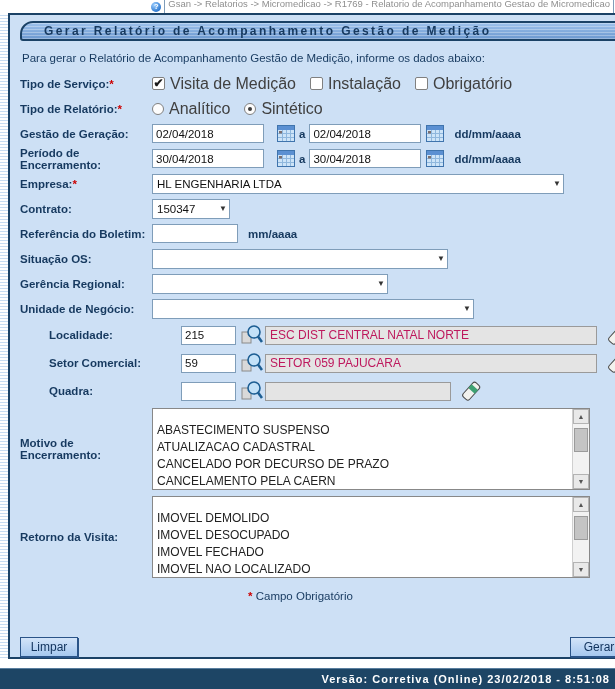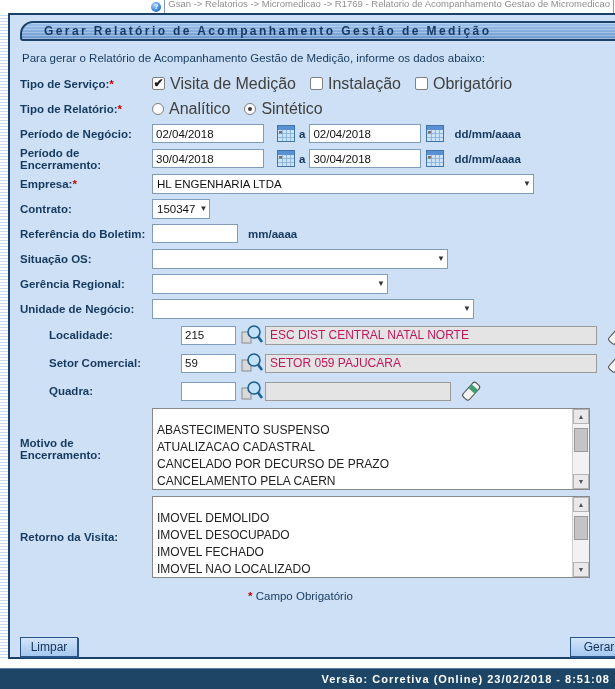--- a/index.html
+++ b/index.html
@@ -112,21 +112,21 @@
         <div class="lbl"><span>Tipo de Relatório:</span><span class="req">*</span></div>
         <div class="ctrl">
           <span class="radio"></span>
           <span class="optlbl">Analítico</span>
           <span class="radio selected"></span>
           <span class="optlbl">Sintético</span>
         </div>
       </div>
 
       <div class="row">
-        <div class="lbl">Período de Negócio:</div>
+        <div class="lbl">Gestão de Geração:</div>
         <div class="ctrl">
           <input class="txt dt" value="02/04/2018" style="">
           <button class="calbtn">
             <svg width="18" height="17" viewBox="0 0 18 17">
                 <rect x="0.5" y="0.5" width="17" height="16" fill="#cde4f8" stroke="#3f74ad"></rect>
                 <rect x="1" y="1" width="16" height="4" fill="#5b90d2"></rect>
                 <path d="M1 8.5h16M1 12.5h16M5.5 5v11M9.5 5v11M13.5 5v11" stroke="#8fb7dd" stroke-width="1" fill="none"></path>
                 <rect x="2" y="6" width="3" height="2.5" fill="#7c6f6f"></rect>
               </svg>
           </button>
@@ -166,31 +166,31 @@
                 <rect x="2" y="6" width="3" height="2.5" fill="#7c6f6f"></rect>
               </svg>
           </button>
           <span class="hint">dd/mm/aaaa</span>
         </div>
       </div>
 
       <div class="row">
         <div class="lbl"><span>Empresa:</span><span class="req">*</span></div>
         <div class="ctrl">
-          <div class="sel" style="width:382px">
+          <div class="sel" style="width:412px">
             <span>HL ENGENHARIA LTDA</span>
             <span class="arr">▼</span>
           </div>
         </div>
       </div>
 
       <div class="row">
         <div class="lbl">Contrato:</div>
         <div class="ctrl">
-          <div class="sel" style="width:58px">
+          <div class="sel" style="width:78px">
             <span>150347</span>
             <span class="arr">▼</span>
           </div>
         </div>
       </div>
 
       <div class="row">
         <div class="lbl">Referência do Boletim:</div>
         <div class="ctrl">
           <input class="txt" style="width: 86px;" value="">

